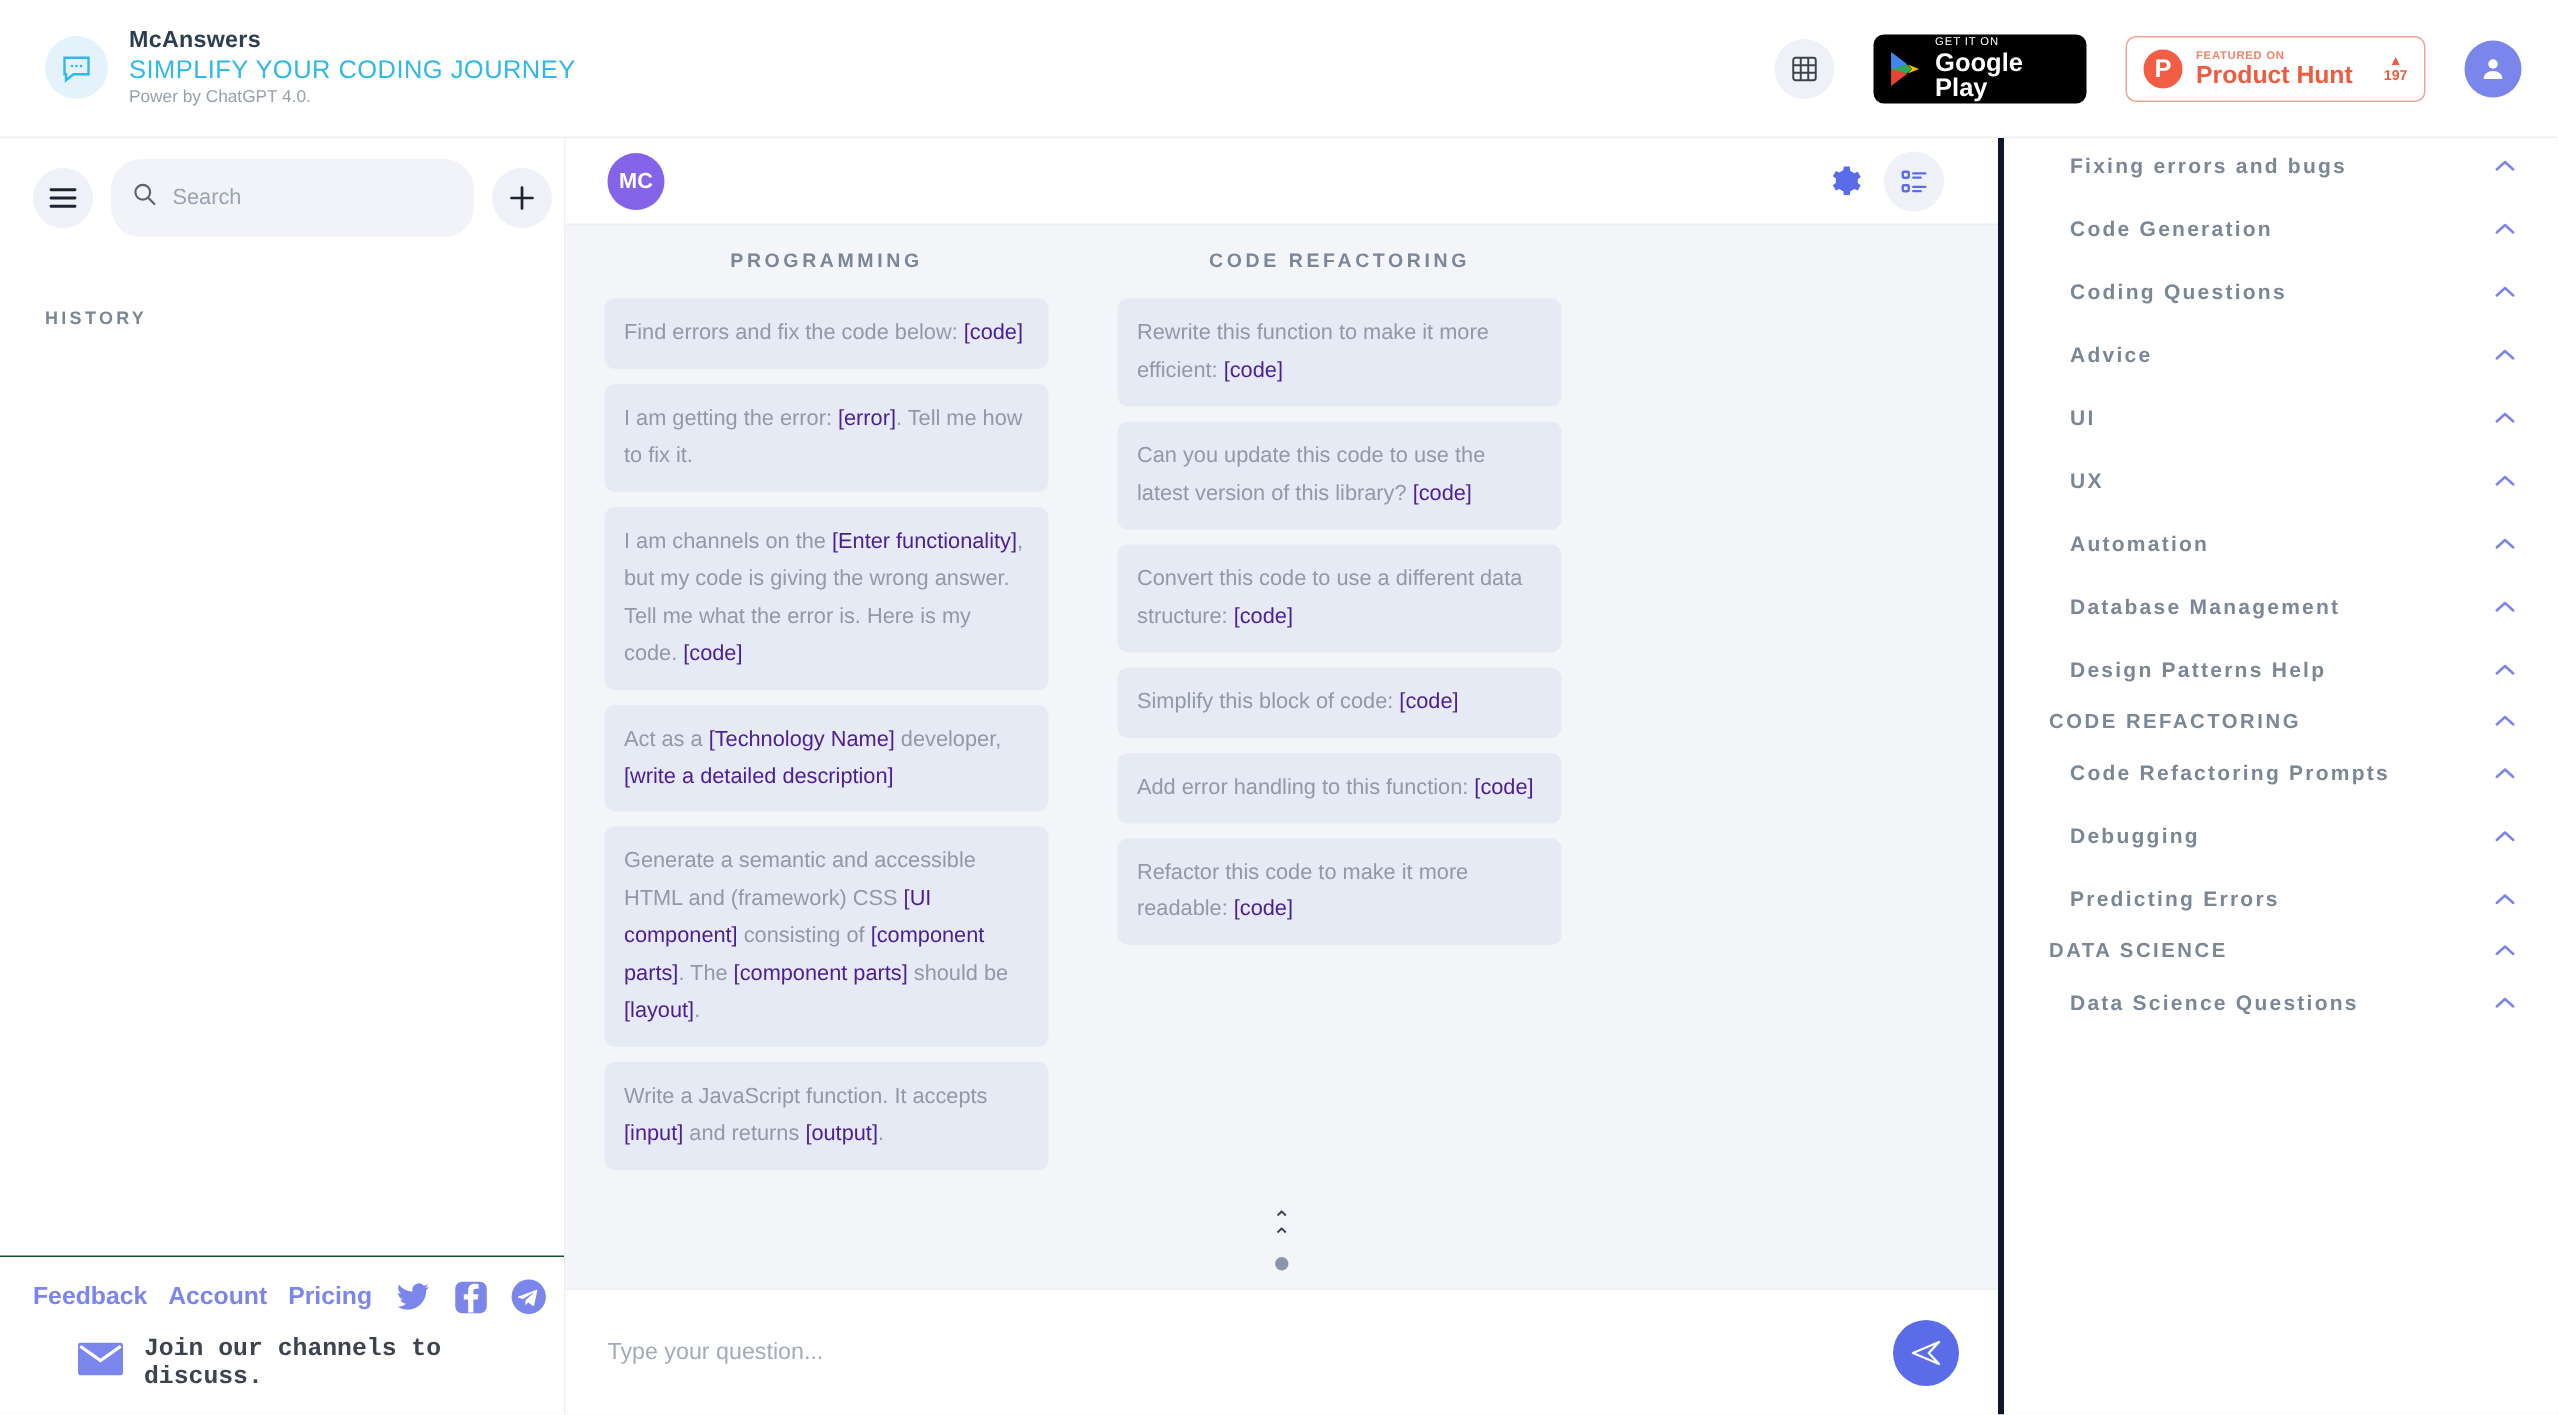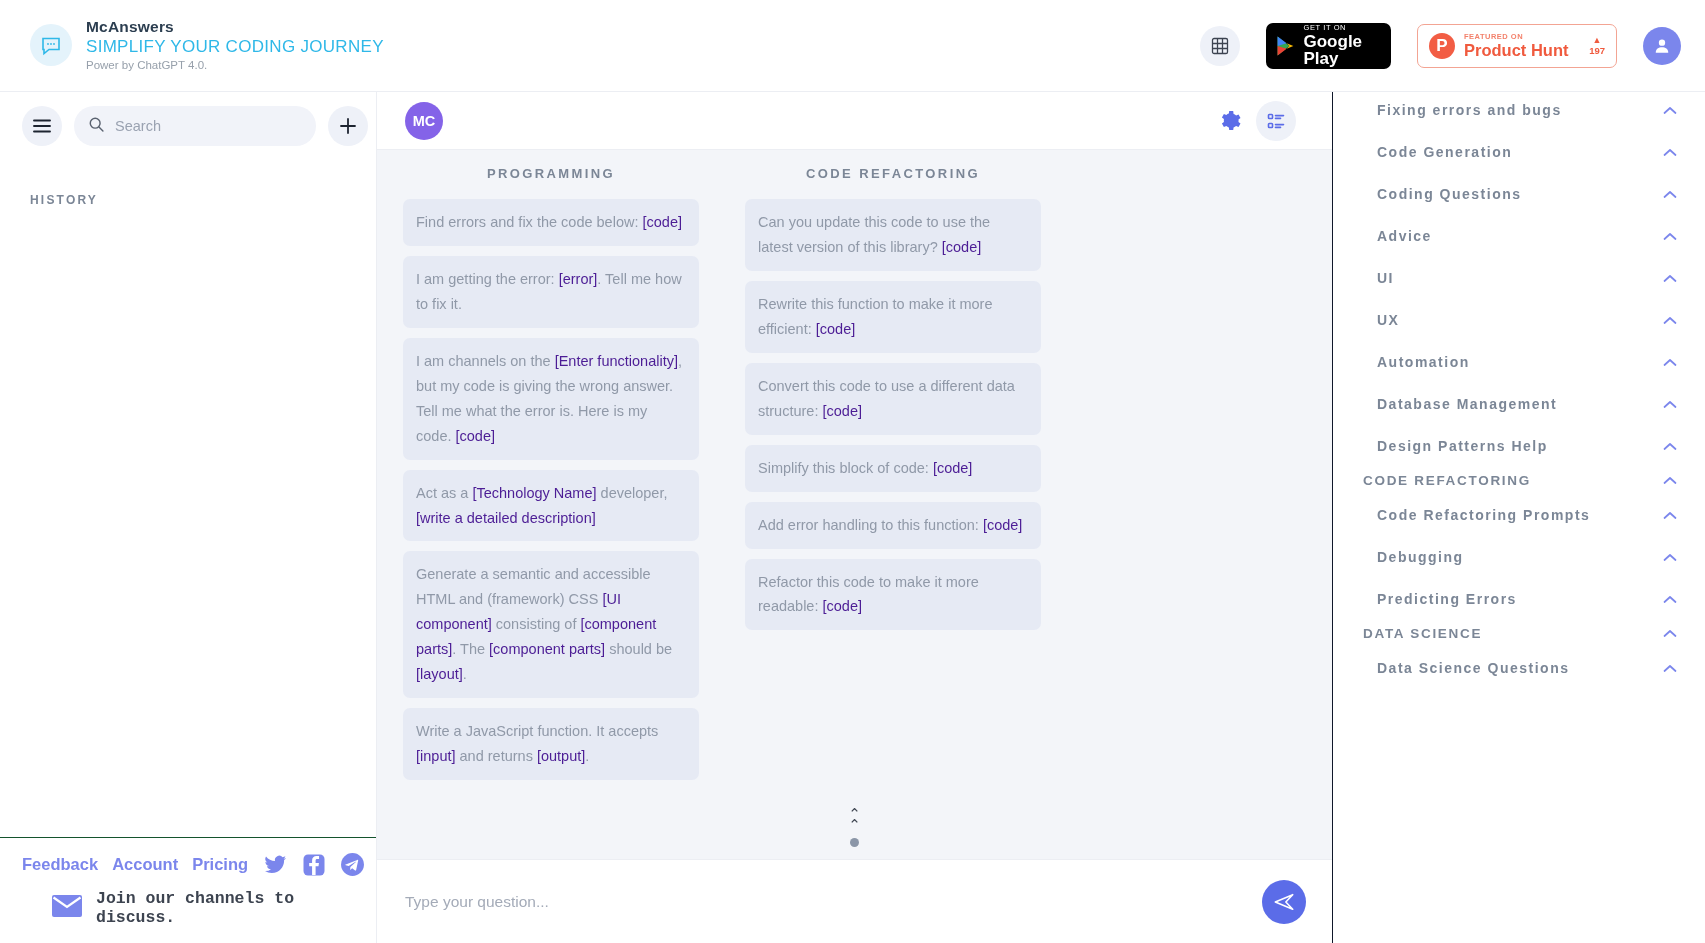--- a/index.html
+++ b/index.html
@@ -30,21 +30,21 @@
   .brand-tag { font-size: 17px; color: #2fb8e8; letter-spacing: .3px; margin-top: 1px; }
   .brand-sub { font-size: 11.5px; color: #97a0ab; margin-top: 2px; }
 
   .topbar-right { margin-left: auto; display: flex; align-items: center; gap: 26px; }
   .grid-btn {
     width: 40px; height: 40px; border-radius: 50%;
     background: #eef1f8; display: flex; align-items: center; justify-content: center;
     border: none; cursor: pointer;
   }
   .gplay {
-    background: #000; border-radius: 7px; height: 46px; width: 125px;
+    background: #000; border-radius: 7px; height: 46px; width: 142px;
     display: flex; align-items: center; gap: 7px; padding: 0 10px; cursor: pointer;
   }
   .gplay-txt { color: #fff; line-height: 1; }
   .gplay-txt .s1 { font-size: 7.5px; letter-spacing: .6px; display: block; }
   .gplay-txt .s2 { font-size: 17px; font-weight: bold; display: block; margin-top: 1px; }
   .ph-badge {
     border: 1px solid #f3a493; border-radius: 7px; height: 44px; width: 200px;
     display: flex; align-items: center; gap: 9px; padding: 0 11px; background: #fff; cursor: pointer;
   }
   .ph-circle {
@@ -70,21 +70,21 @@
   .left {
     width: 377px; flex: 0 0 377px; background: #fff;
     display: flex; flex-direction: column; border-right: 1px solid #eceef3;
   }
   .left-top { padding: 14px 22px 0 22px; display: flex; align-items: center; gap: 12px; }
   .round-btn {
     width: 40px; height: 40px; border-radius: 50%; background: #eef1f8; border: none;
     display: flex; align-items: center; justify-content: center; cursor: pointer; flex: 0 0 40px;
   }
   .search-wrap {
-    flex: 1; height: 40px; border-radius: 20px; background: #f1f3f9;
+    flex: 1; height: 52px; border-radius: 20px; background: #f1f3f9;
     display: flex; align-items: center; padding: 0 14px; gap: 10px;
   }
   .search-wrap input {
     border: none; background: transparent; outline: none; flex: 1;
     font-size: 14.5px; color: #5a6270; font-family: "Liberation Sans", sans-serif;
   }
   .search-wrap input::placeholder { color: #9aa2b1; }
   .history-label {
     margin: 47px 0 0 30px; font-size: 12px; font-weight: bold;
     letter-spacing: 2.2px; color: #7b8696;
@@ -145,21 +145,21 @@
     font-family: "Liberation Sans", sans-serif; background: transparent;
   }
   .composer input::placeholder { color: #a4abb8; }
   .send-btn {
     width: 44px; height: 44px; border-radius: 50%; background: #5b6ce8; border: none;
     display: flex; align-items: center; justify-content: center; cursor: pointer;
   }
 
   
   .right {
-    width: 373px; flex: 0 0 373px; background: #fff; border-left: 1px solid #0f172a;
+    width: 373px; flex: 0 0 373px; background: #fff; border-left: 4px solid #0f172a;
     overflow: hidden; padding-top: 0;
   }
   .cat-group { }
   .cat-head {
     display: flex; align-items: center; justify-content: space-between;
     padding: 6px 28px 6px 30px; font-size: 13.5px; font-weight: bold;
     letter-spacing: 1.7px; color: #7b8696; cursor: pointer;
   }
   .cat-item {
     display: flex; align-items: center; justify-content: space-between;
@@ -322,22 +322,22 @@
               <div class="col-title">PROGRAMMING</div>
               <div class="prompt-card"><span>Find errors and fix the code below: </span><span class="ph">[code]</span></div>
               <div class="prompt-card"><span>I am getting the error: </span><span class="ph">[error]</span><span>. Tell me how to fix it.</span></div>
               <div class="prompt-card"><span>I am channels on the </span><span class="ph">[Enter functionality]</span><span>, but my code is giving the wrong answer. Tell me what the error is. Here is my code. </span><span class="ph">[code]</span></div>
               <div class="prompt-card"><span>Act as a </span><span class="ph">[Technology Name]</span><span> developer, </span><span class="ph">[write a detailed description]</span></div>
               <div class="prompt-card"><span>Generate a semantic and accessible HTML and (framework) CSS </span><span class="ph">[UI component]</span><span> consisting of </span><span class="ph">[component parts]</span><span>. The </span><span class="ph">[component parts]</span><span> should be </span><span class="ph">[layout]</span><span>.</span></div>
               <div class="prompt-card"><span>Write a JavaScript function. It accepts </span><span class="ph">[input]</span><span> and returns </span><span class="ph">[output]</span><span>.</span></div>
             </div>
             <div class="col">
               <div class="col-title">CODE REFACTORING</div>
+              <div class="prompt-card"><span>Rewrite this function to make it more efficient: </span><span class="ph">[code]</span></div>
               <div class="prompt-card"><span>Can you update this code to use the latest version of this library? </span><span class="ph">[code]</span></div>
-              <div class="prompt-card"><span>Rewrite this function to make it more efficient: </span><span class="ph">[code]</span></div>
               <div class="prompt-card"><span>Convert this code to use a different data structure: </span><span class="ph">[code]</span></div>
               <div class="prompt-card"><span>Simplify this block of code: </span><span class="ph">[code]</span></div>
               <div class="prompt-card"><span>Add error handling to this function: </span><span class="ph">[code]</span></div>
               <div class="prompt-card"><span>Refactor this code to make it more readable: </span><span class="ph">[code]</span></div>
             </div>
           </div>
         <div class="scroll-hint">
           <span class="chev-dbl">⌃<br>⌃</span>
           <span class="dot"></span>
         </div>

